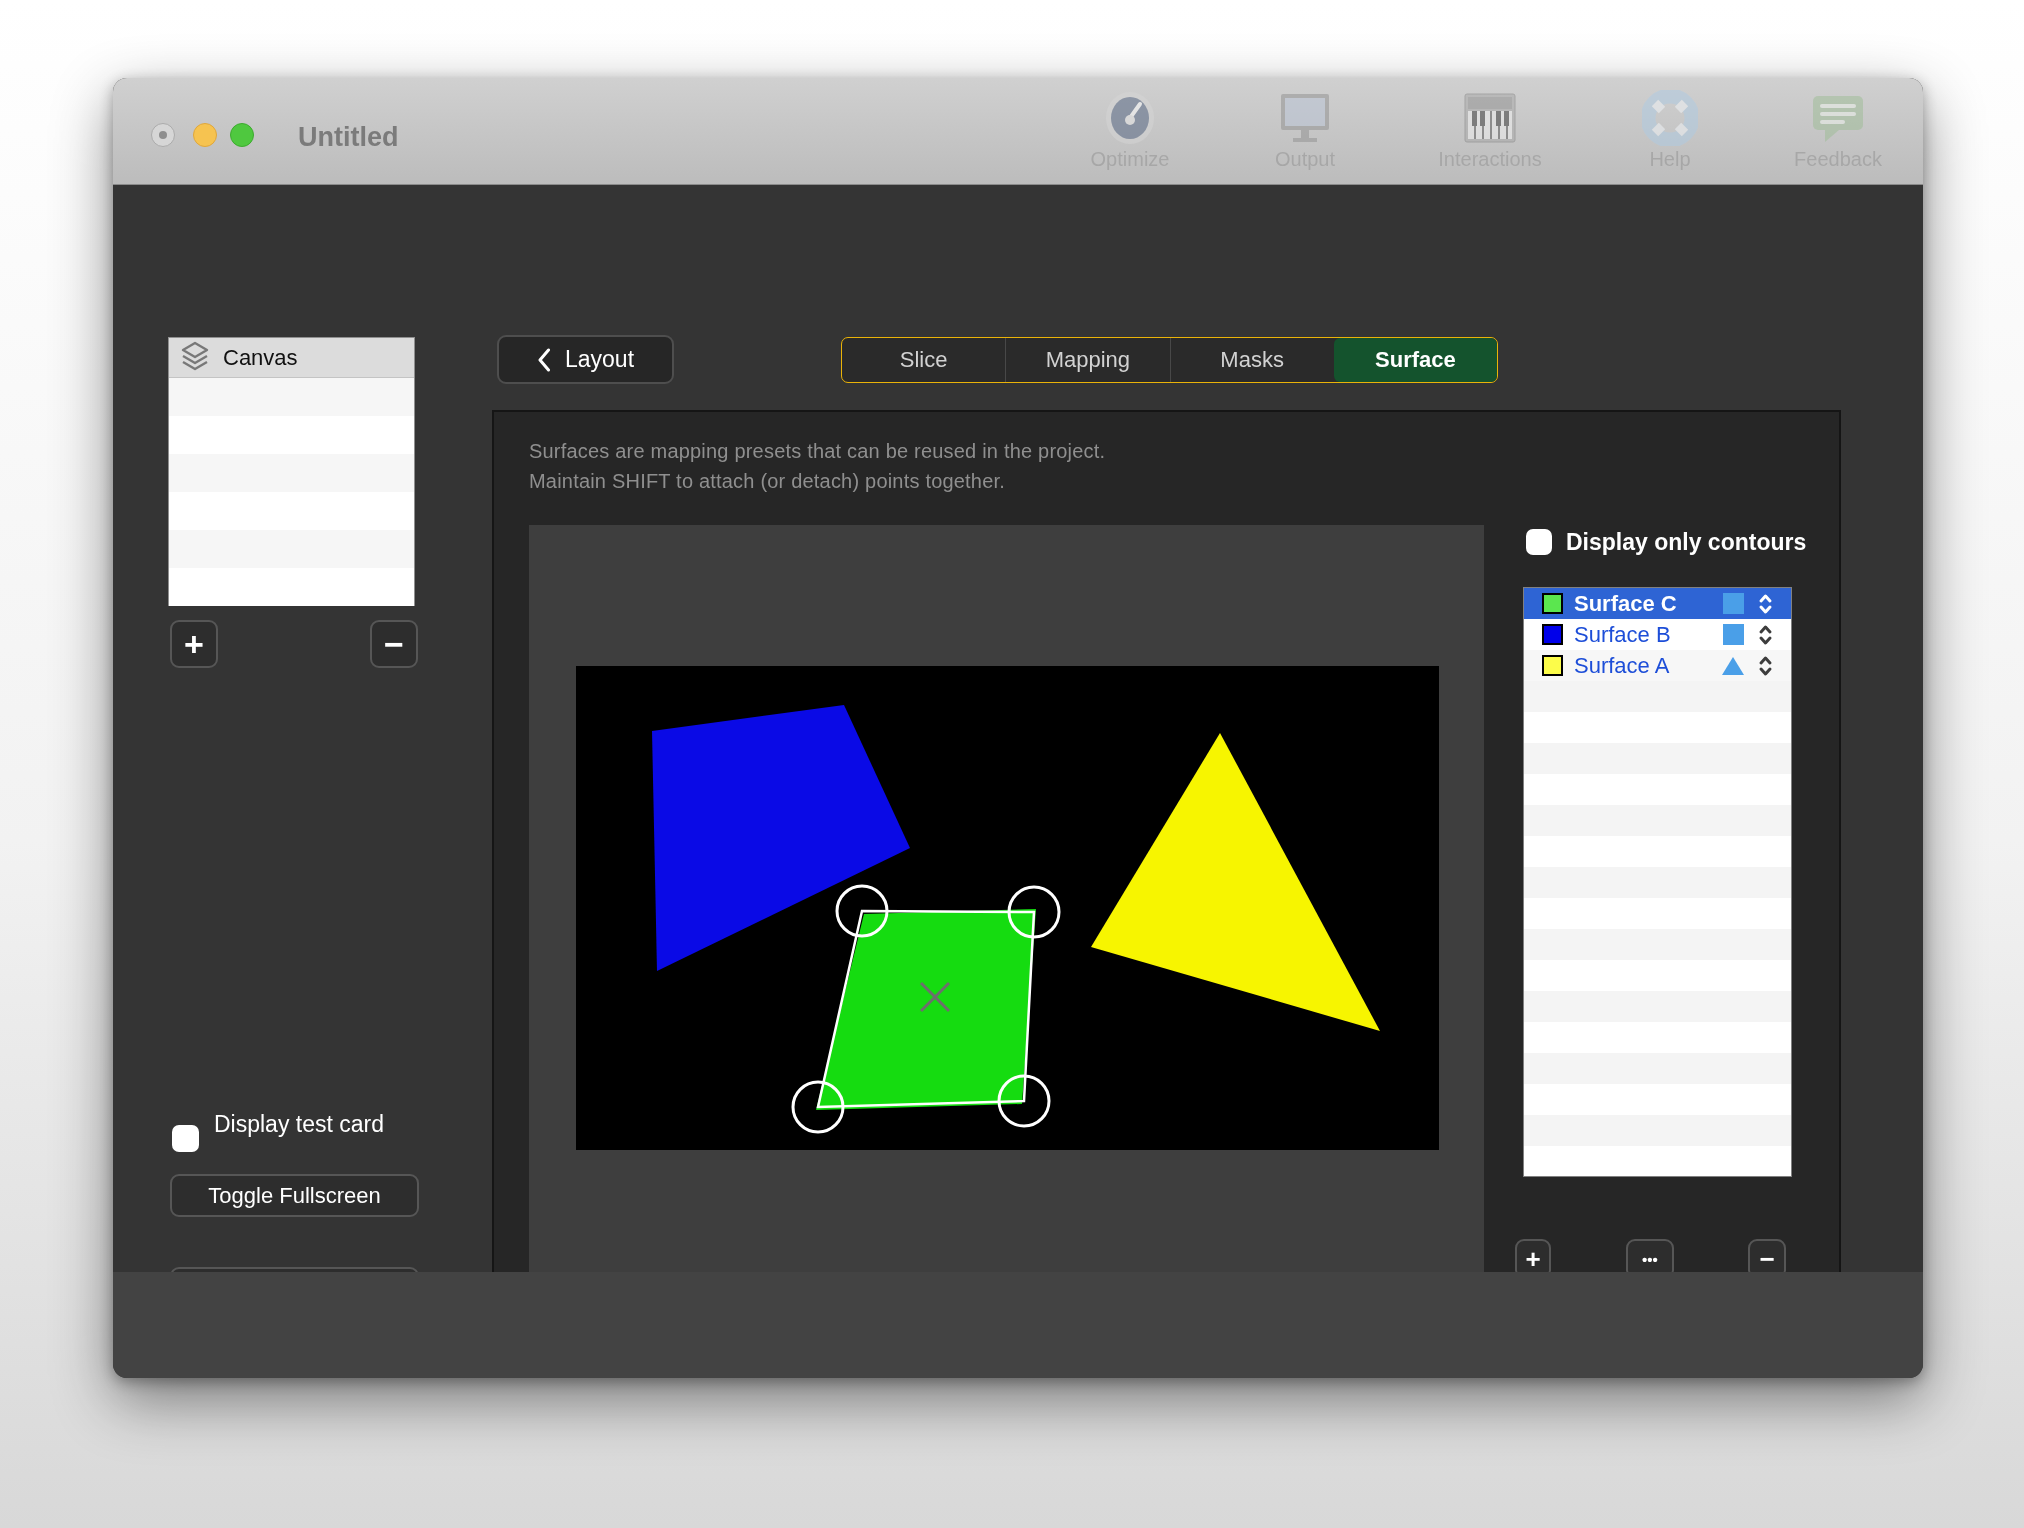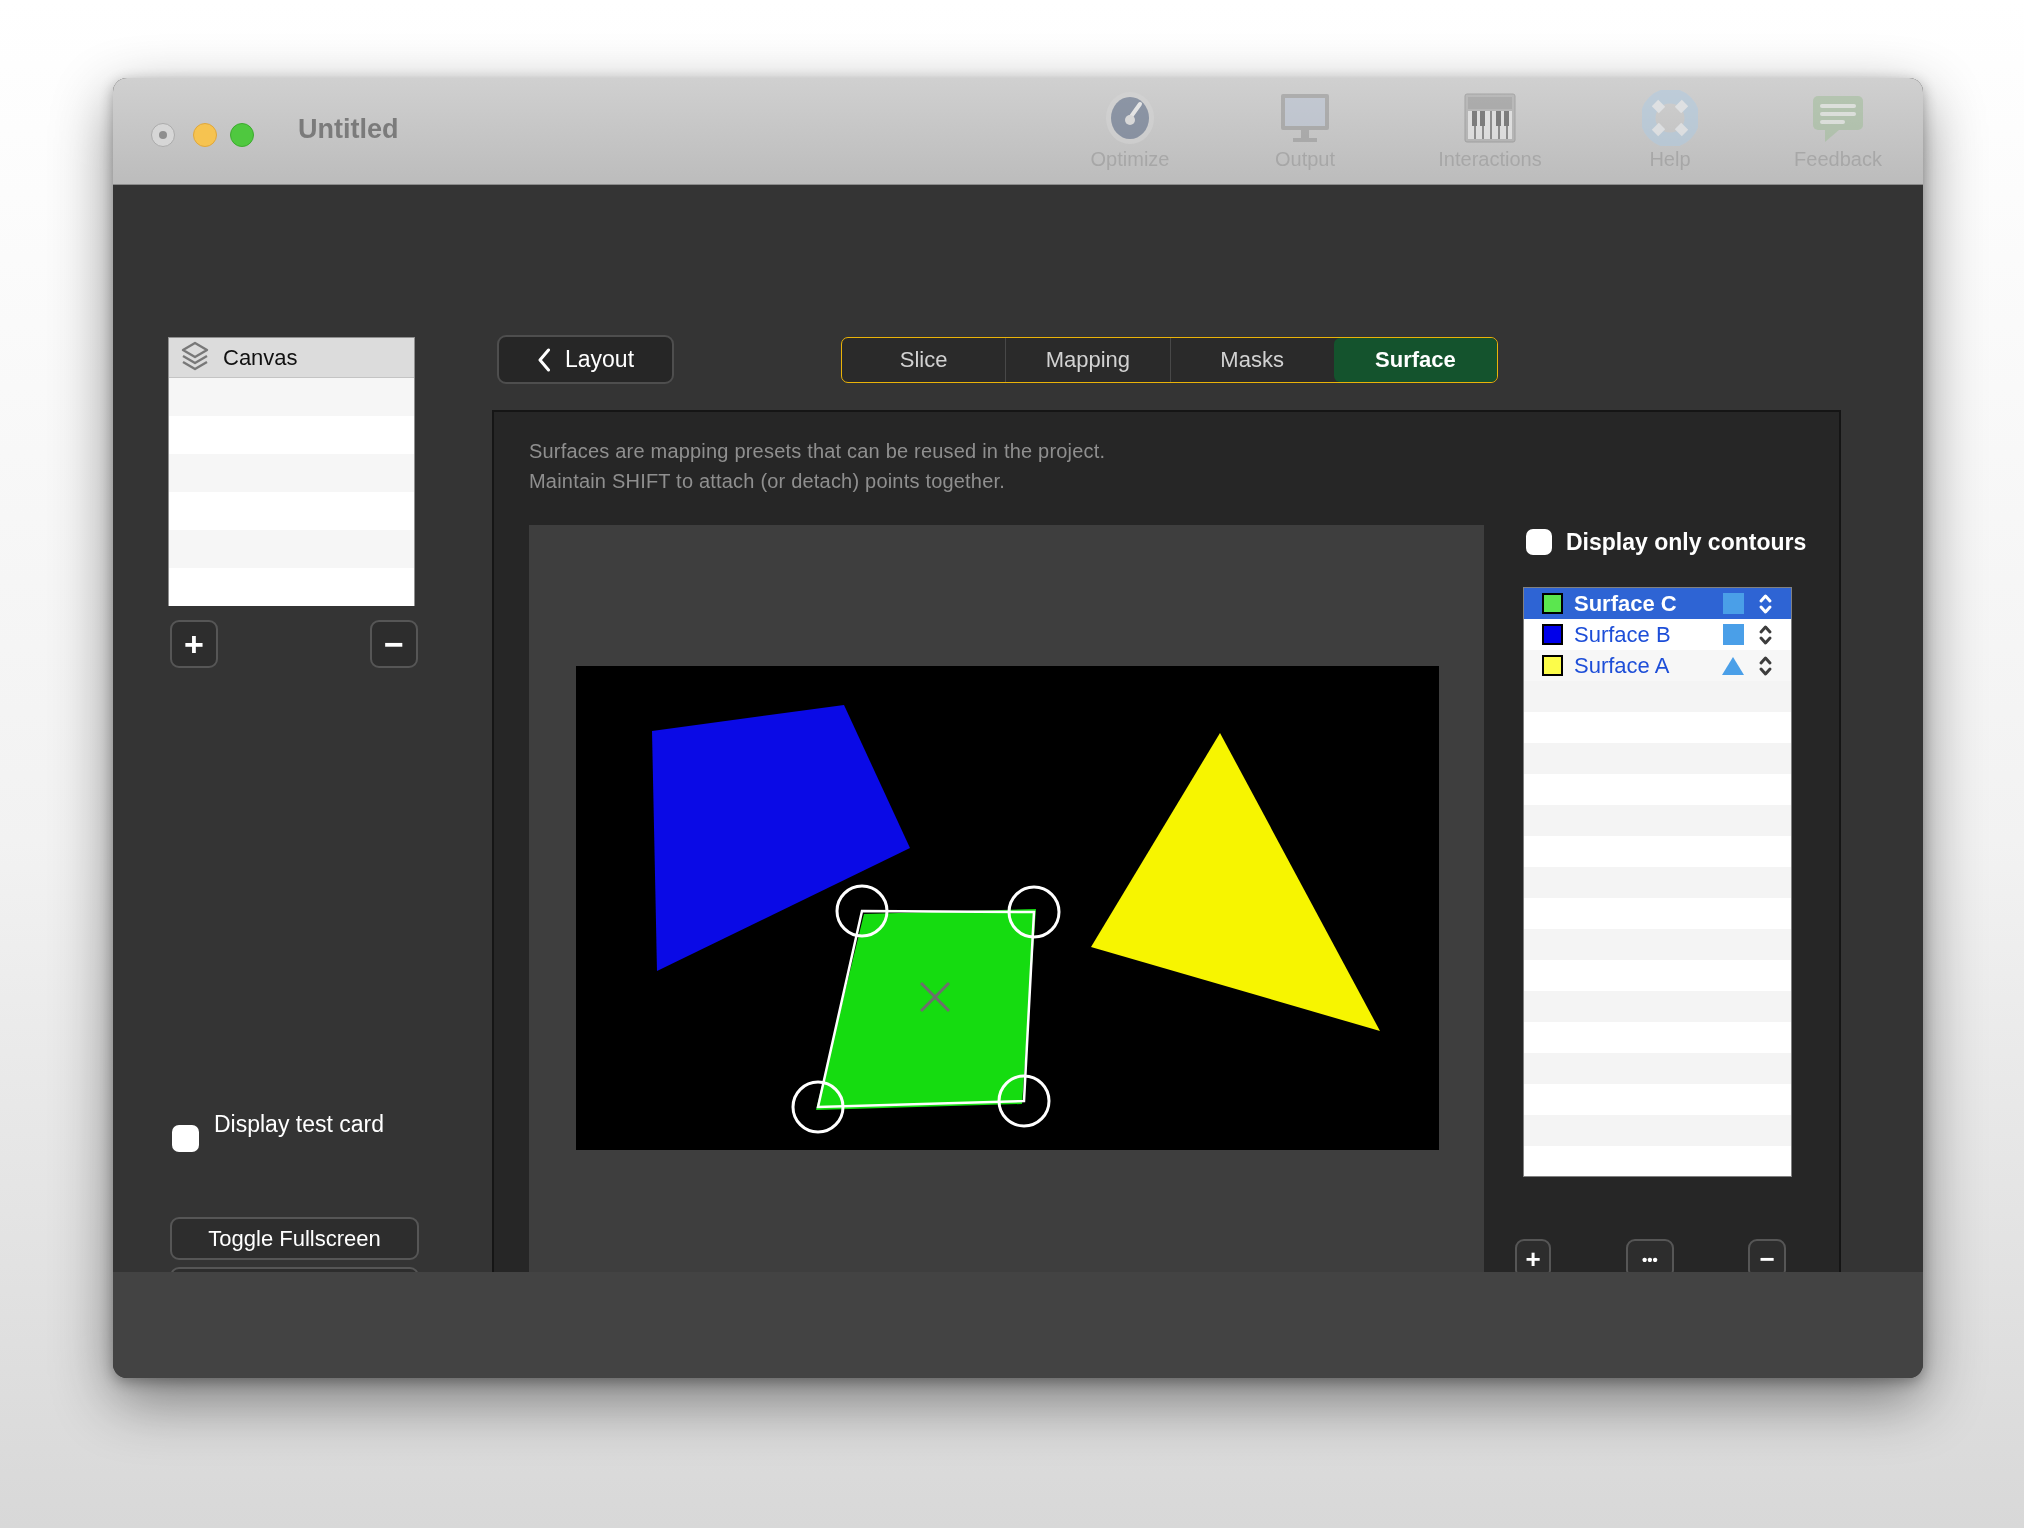--- a/index.html
+++ b/index.html
@@ -19,21 +19,21 @@
   .titlebar {
     position:absolute; left:0; top:0; right:0; height:107px;
     background:linear-gradient(180deg,#d0d0d0,#bcbcbc);
     border-bottom:1px solid #8a8a8a;
   }
   .traffic { position:absolute; top:45px; width:24px; height:24px; border-radius:50%; }
   .t-close { left:38px; background:#d6d6d6; border:1px solid #ababab; }
   .t-close .dot { position:absolute; left:7px; top:7px; width:8px; height:8px; border-radius:50%; background:#8e8e8e; }
   .t-min { left:80px; background:#f6c350; border:1px solid #dfa73c; }
   .t-max { left:117px; background:#4fc83f; border:1px solid #3dab2f; }
-  .win-title { position:absolute; left:185px; top:36px; font-size:27px; font-weight:bold; color:#7b7b7b; }
+  .win-title { position:absolute; left:185px; top:44px; font-size:27px; font-weight:bold; color:#7b7b7b; }
   .tb-item { position:absolute; top:12px; width:150px; text-align:center; opacity:.5; }
   .tb-item .ticon { height:56px; display:flex; align-items:center; justify-content:center; }
   .tb-item .tlabel { margin-top:2px; font-size:20px; color:#8f8f8f; }
   
   .content { position:absolute; left:0; top:107px; right:0; bottom:106px; background:#343434; }
   .footer { position:absolute; left:0; bottom:0; right:0; height:106px; background:#434343; }
   .btn-dark {
     background:#2d2d2d; border:2px solid #565656; border-radius:9px;
     color:#fff; display:flex; align-items:center; justify-content:center;
   }
@@ -197,21 +197,21 @@
         <div class="cl-row" style="background: rgb(255, 255, 255);"></div>
         <div class="cl-row" style="background: rgb(246, 246, 246);"></div>
         <div class="cl-row" style="background: rgb(255, 255, 255);"></div>
       </div>
     <div class="sq-btn btn-dark" style="left:57px; top:435px;">+</div>
     <div class="sq-btn btn-dark" style="left:257px; top:435px;">−</div>
 
     <div class="chk" style="left:59px; top:940px;"></div>
     <div class="chk-label" style="left:101px; top:926px;">Display test card</div>
 
-    <div class="side-btn btn-dark" style="top:1032px;">Toggle Fullscreen</div>
+    <div class="side-btn btn-dark" style="top:989px;">Toggle Fullscreen</div>
     <div class="side-btn btn-dark" style="top:1082px;">macOS Preferences</div>
 
     <div class="back-btn">
       <svg width="14" height="24" viewBox="0 0 14 24">
           <path d="M11.5 2 L3 12 L11.5 22" fill="none" stroke="#fff" stroke-width="3" stroke-linecap="round" stroke-linejoin="round"></path>
         </svg>
       <span>Layout</span>
     </div>
     <div class="segmented" id="segmented">
         <div class="seg">Slice</div>

